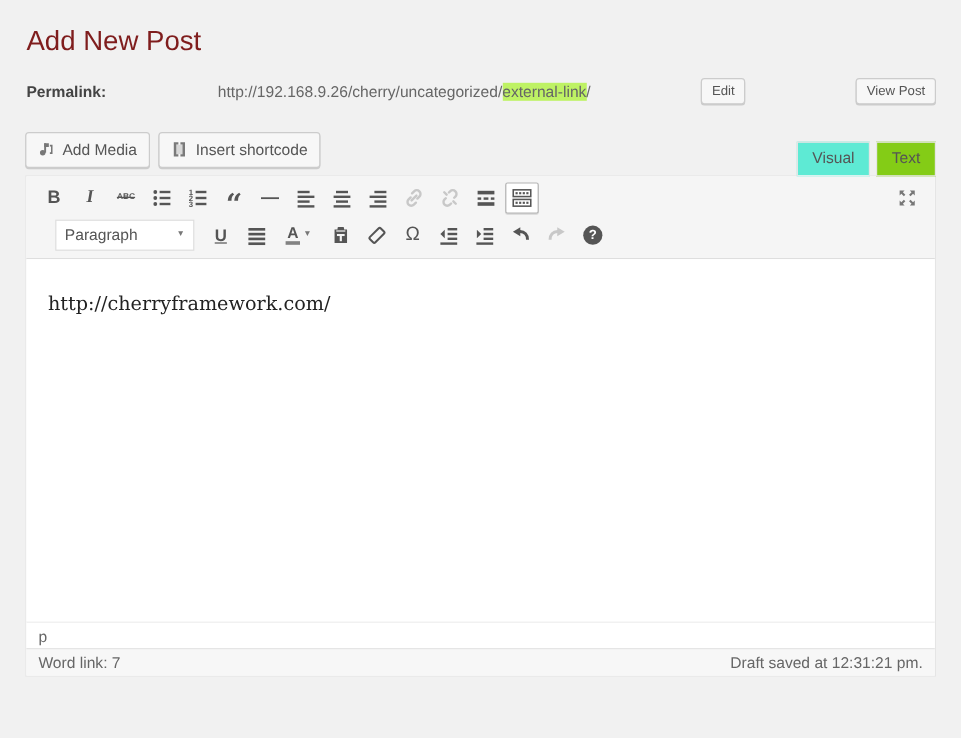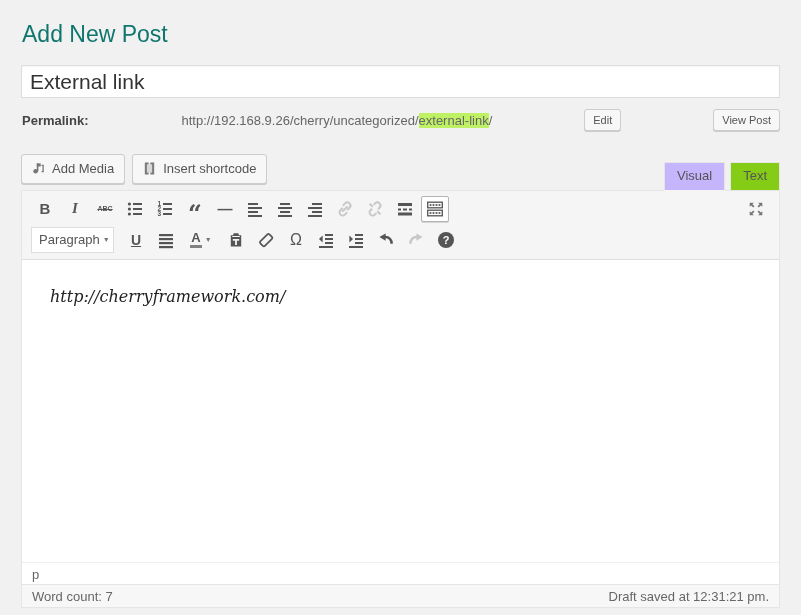--- a/index.html
+++ b/index.html
@@ -6,21 +6,21 @@
   html,body { margin:0; padding:0; }
   body {
     width:801px; height:615px; overflow:hidden;
     background:#f1f1f1;
     font-family:"Liberation Sans", sans-serif;
     color:#444;
   }
   .wrap { padding:8px 21px 0 21px; }
 
   .page-title {
-    font-size:23px; font-weight:400; color:#0f766e;
+    font-size:23px; font-weight:400; color:#7f1d1d;
     margin:12px 0 16px 1px; line-height:29px;
   }
 
   .titlewrap input {
     width:100%; height:33px;
     border:1px solid #ddd; background:#fff;
     padding:3px 8px; font-size:21px; color:#333;
     font-family:"Liberation Sans", sans-serif;
     outline:none; box-shadow:inset 0 1px 2px rgba(0,0,0,.04);
   }
@@ -50,21 +50,21 @@
     font-family:"Liberation Sans", sans-serif;
   }
   .button-media .micon { color:#777; display:flex; align-items:center; }
 
   .editor-tabs { display:flex; align-items:flex-end; margin-bottom:-1px; position:relative; z-index:2; }
   .switch-tab {
     font-size:13px; color:#555; padding:5px 12px 7px; margin-left:5px;
     background:#84cc16; border:1px solid #e5e5e5; cursor:pointer;
     font-family:"Liberation Sans", sans-serif;
   }
-  .switch-tab.active { background:#c4b5fd; border-bottom-color:#f5f5f5; }
+  .switch-tab.active { background:#5eead4; border-bottom-color:#f5f5f5; }
 
   .editor-container { border:1px solid #e5e5e5; background:#fff; position:relative; z-index:1; }
 
   .mce-toolbar-grp { background:#f5f5f5; border-bottom:1px solid #dedede; padding:3px 8px 5px; }
   .mce-row { display:flex; align-items:center; height:29px; }
   .mce-btn {
     width:28px; height:26px; margin:0 1px; padding:0;
     display:flex; align-items:center; justify-content:center;
     background:transparent; border:1px solid transparent; border-radius:2px;
     color:#555; cursor:pointer; font-family:"Liberation Sans", sans-serif;
@@ -78,55 +78,52 @@
   .glyph-italic { font-size:15px; font-weight:600; font-style:italic; font-family:"Liberation Serif", serif; }
   .glyph-strike { font-size:7px; font-weight:700; text-decoration:line-through; }
   .glyph-quote  { font-size:24px; font-weight:700; font-family:"DejaVu Serif", serif; line-height:4px; margin-top:10px; }
   .glyph-hr     { font-size:15px; font-weight:700; }
   .glyph-under  { font-size:14px; font-weight:600; text-decoration:underline; }
   .glyph-omega  { font-size:16px; }
   .glyph-color  { font-size:13px; font-weight:700; line-height:13px; border-bottom:3px solid #828282; padding:0 1px 1px; }
   .glyph-caret  { font-size:7px; color:#777; margin-left:3px; }
 
   .mce-listbox {
-    width:83px; height:26px; margin:0 7px 0 1px; padding:0 7px;
+    width:116px; height:26px; margin:0 7px 0 16px; padding:0 7px;
     display:flex; align-items:center; justify-content:space-between;
     background:#fff; border:1px solid #ddd; font-size:13px; color:#555; cursor:pointer;
   }
   .help-circle {
     width:16px; height:16px; border-radius:50%; background:#555; color:#fff;
     font-size:11px; font-weight:700; display:flex; align-items:center; justify-content:center;
   }
 
   .editor-body {
     height:302px; padding:10px; background:#fff; overflow:hidden;
     font-family:"DejaVu Serif", serif; font-size:16px; color:#222; cursor:text;
   }
-  .editor-body p { margin:17px 18px;font-style:italic; }
+  .editor-body p { margin:17px 8px; }
 
   .mce-path {
     height:22px; padding:4px 10px; background:#fff;
     border-top:1px solid #eee; font-size:13px; color:#666;
   }
   .mce-statusbar-row {
     height:23px; padding:4px 10px; background:#f7f7f7;
     border-top:1px solid #e5e5e5; font-size:13px; color:#666;
     display:flex; justify-content:space-between; align-items:center;
   }
 </style>
 </head>
 <body>
 
 <div class="wrap">
 
   <h1 class="page-title">Add New Post</h1>
 
-  <div class="titlewrap">
-    <input type="text" value="External link" style="">
-  </div>
 
   <div class="permalink-row">
     <span class="plabel">Permalink:</span>
     <span><span>http://192.168.9.26/cherry/uncategorized/</span><span class="slug-highlight">external-link</span><span>/</span></span>
     <button class="button-small">Edit</button>
     <button class="button-small">View Post</button>
   </div>
 
   <div class="wp-editor-wrap">
 
@@ -361,21 +358,21 @@
       <div class="editor-body">
         <p>http://cherryframework.com/</p>
       </div>
 
       <div class="mce-path">
         <span>p</span>
       </div>
 
       <div class="mce-statusbar-row">
         <span>
-          <span>Word count:</span>
+          <span>Word link:</span>
           <span>7</span>
         </span>
         <span>Draft saved at 12:31:21 pm.</span>
       </div>
 
     </div>
   </div>
 </div>
 
 </body></html>

